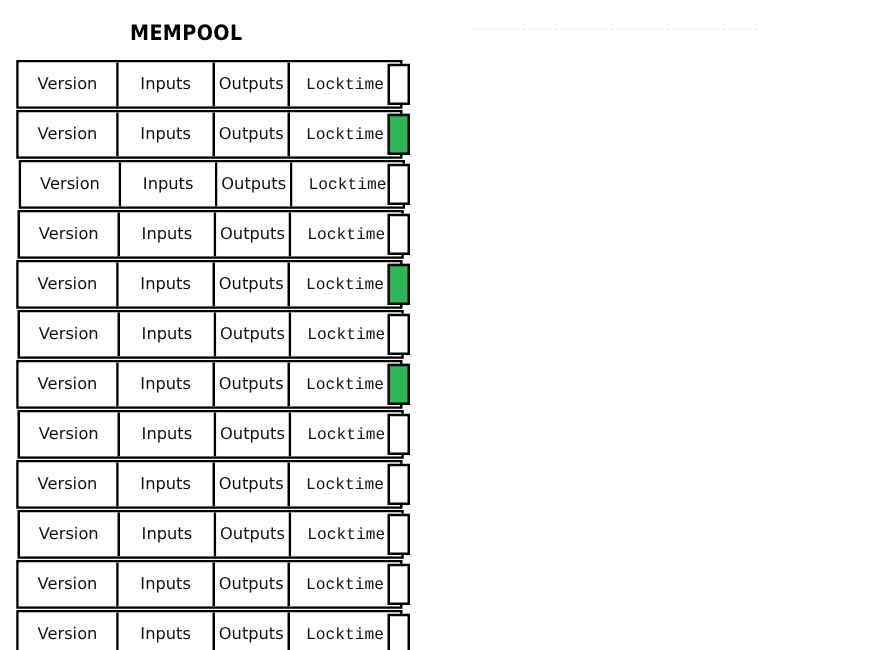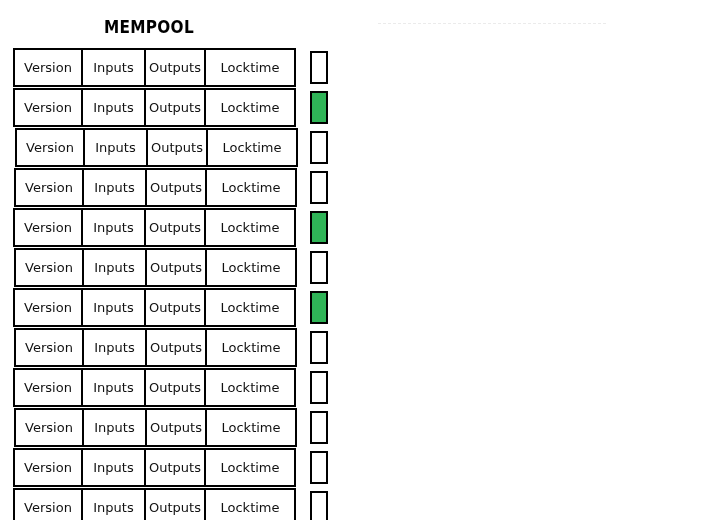--- a/index.html
+++ b/index.html
@@ -85,24 +85,24 @@
     color: #111111;
     background: #ffffff;
     border-right: 2px solid #000000;
     padding: 0 6px;
     white-space: nowrap;
   }
   .tx-cell:last-child {
     border-right: none;
   }
 
-  .cell-version  { width: 68px; }
-  .cell-inputs   { width: 63px; }
+  .cell-version  { width: 80px; }
+  .cell-inputs   { width: 77px; }
   .cell-outputs  { width: 60px; }
-  .cell-locktime { width: 88px; }
+  .cell-locktime { width: 88px; font-family: Liberation Mono, monospace; }
 
   
   .tx-status {
     position: absolute;
     top: 3px;
     left: 310px;
     width: 18px;
     height: 33px;
     box-sizing: border-box;
     border: 2px solid #000000;

